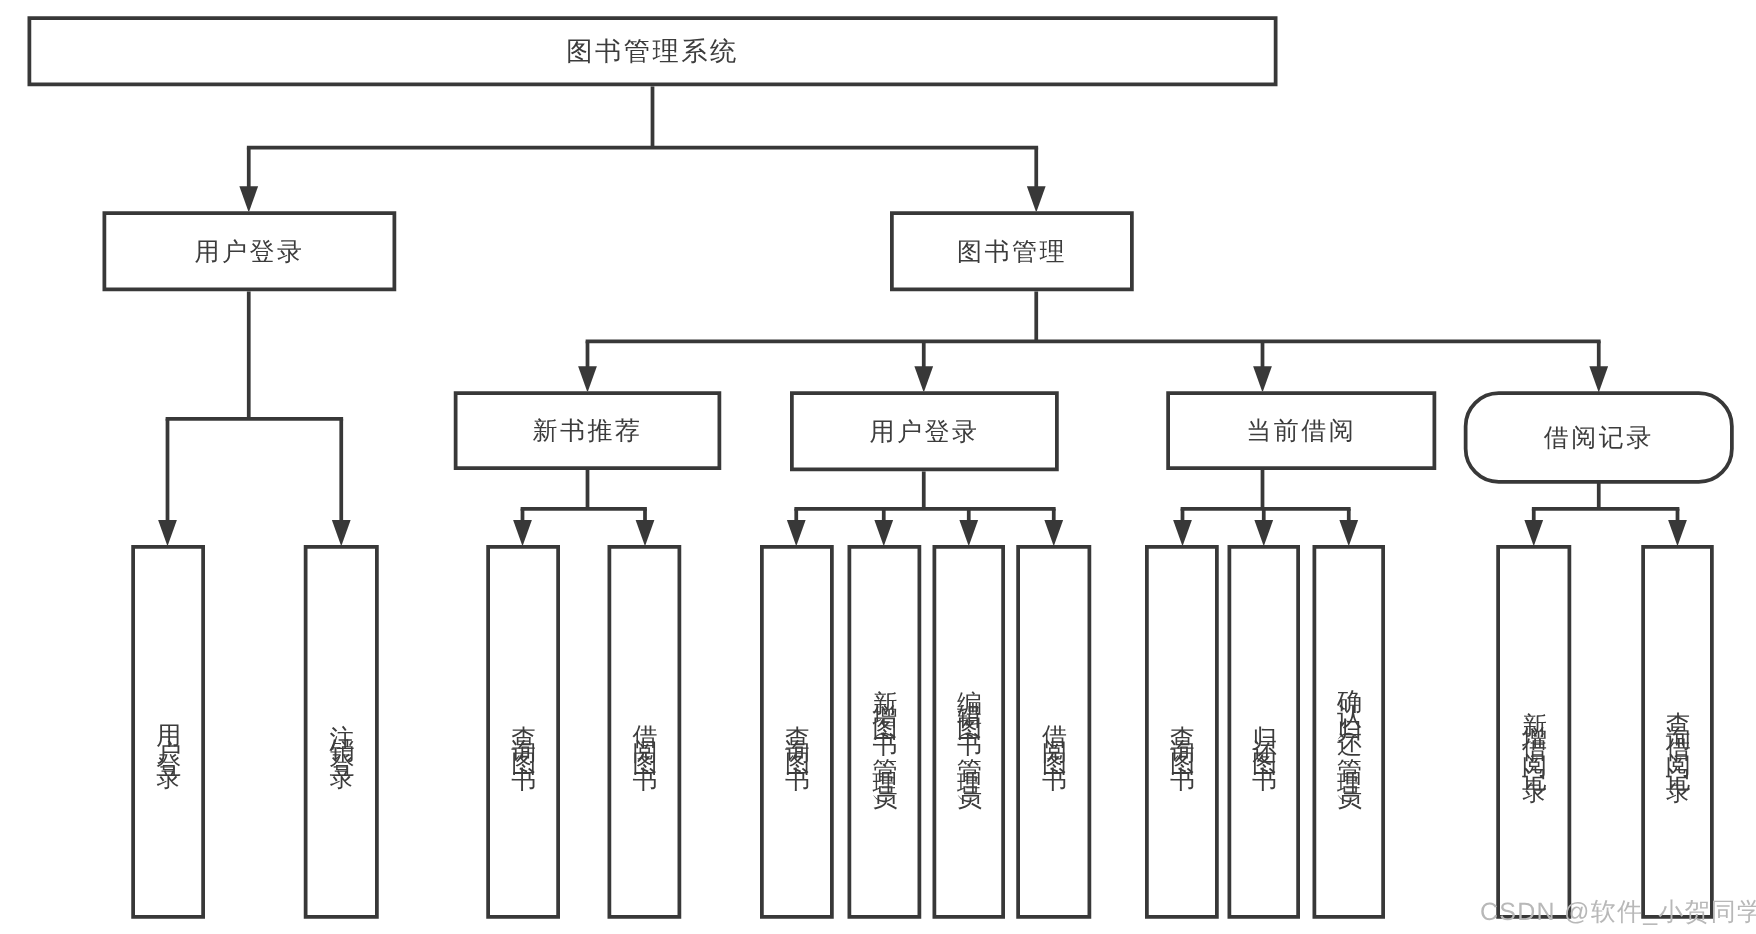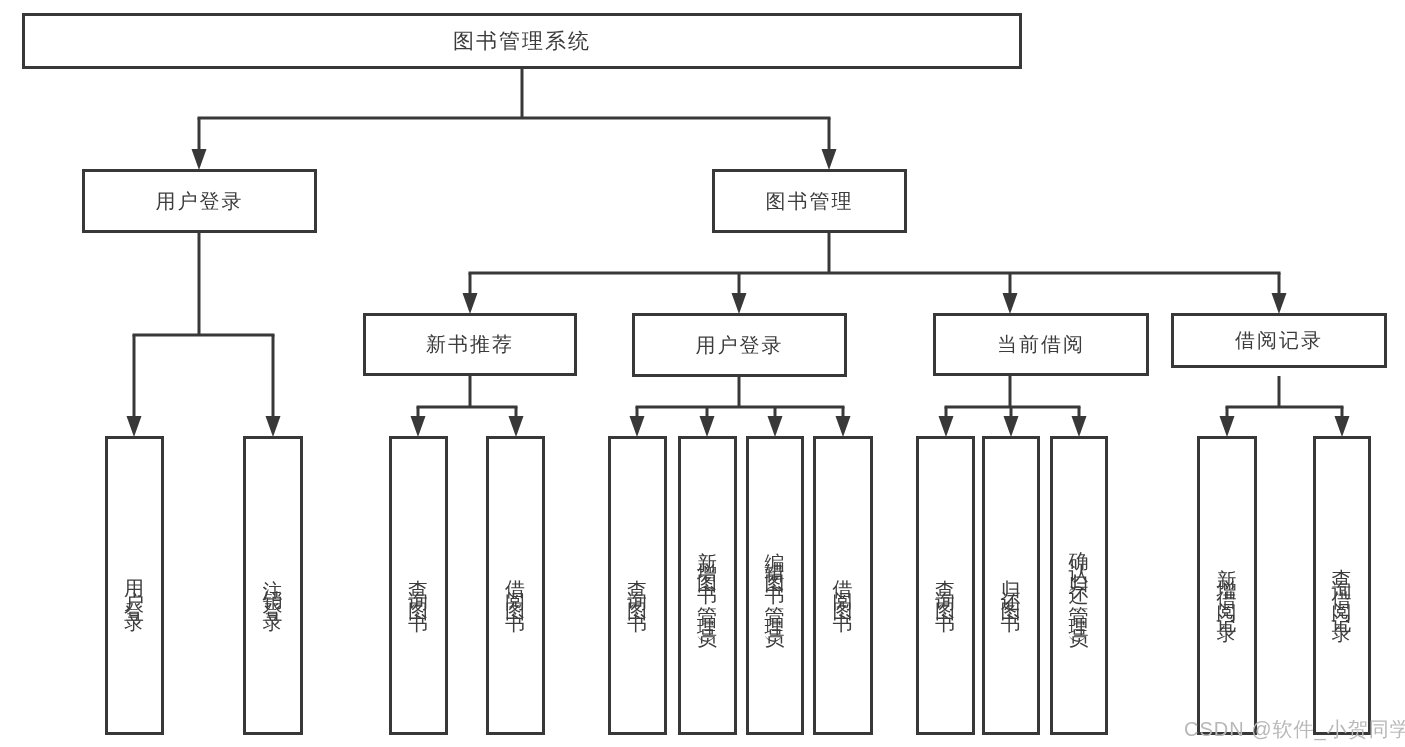--- a/index.html
+++ b/index.html
@@ -131,21 +131,21 @@
 
   <div class="node h-node" style="left:363px; top:313px; width:214px; height:63px;text-align:center;">
     <span>新书推荐</span>
   </div>
   <div class="node h-node" style="left:632px; top:313px; width:215px; height:64px;">
     <span>用户登录</span>
   </div>
   <div class="node h-node" style="left:902px; top:313px; width:216px; height:63px;margin-left:31px;">
     <span>当前借阅</span>
   </div>
-  <div class="node h-node" style="left:1171px; top:313px; width:216px; height:55px;">
+  <div class="node h-node" style="left:1171px; top:313px; width:216px; height:74px;border-radius:28px;">
     <span>借阅记录</span>
   </div>
 
   <div class="node v-node" style="left:105px; top:436px; width:59px; height:299px;">
     <span class="v-text">用户登录</span>
   </div>
   <div class="node v-node" style="left:243px; top:436px; width:60px; height:299px;">
     <span class="v-text">注销登录</span>
   </div>
 

